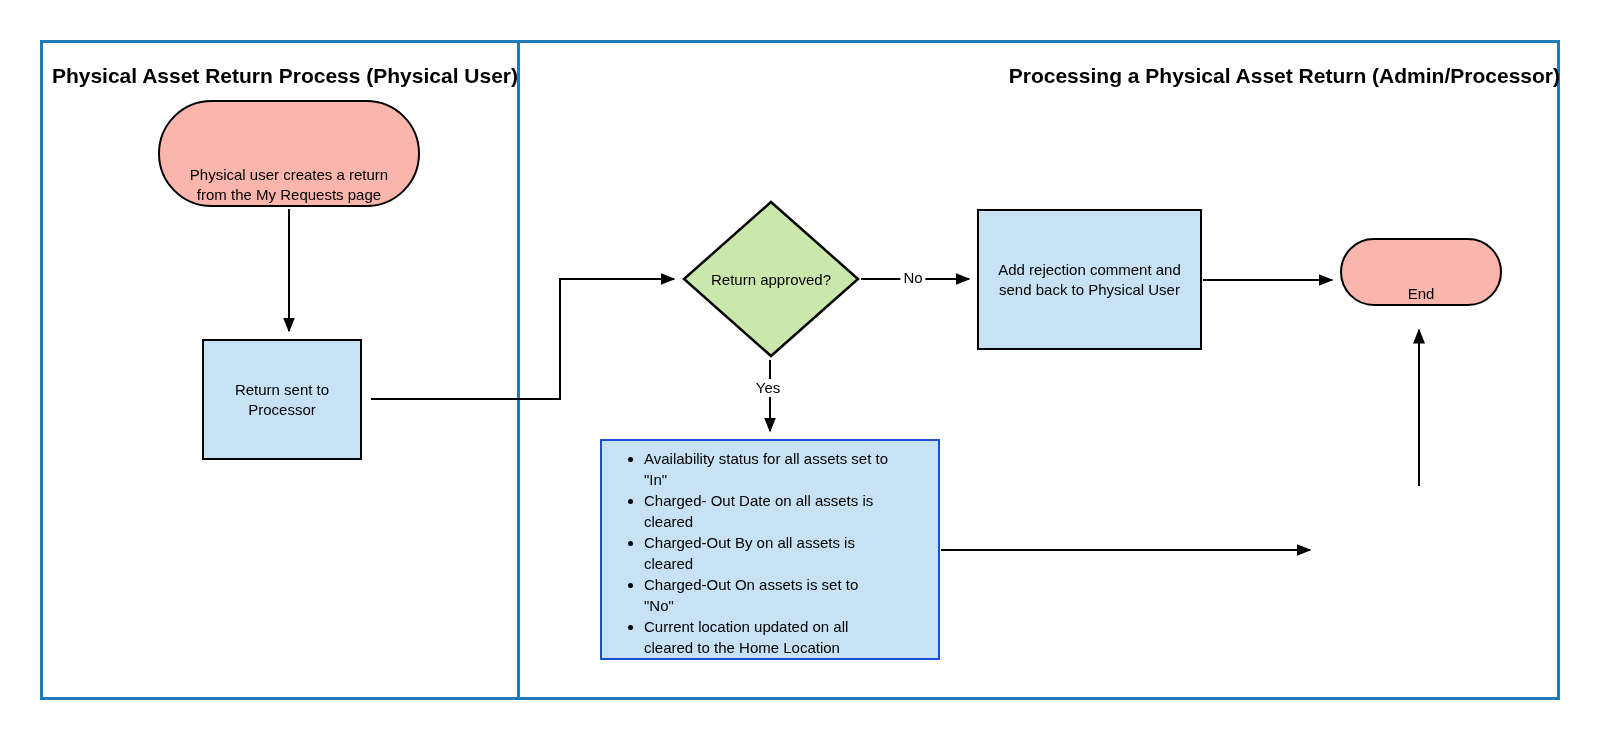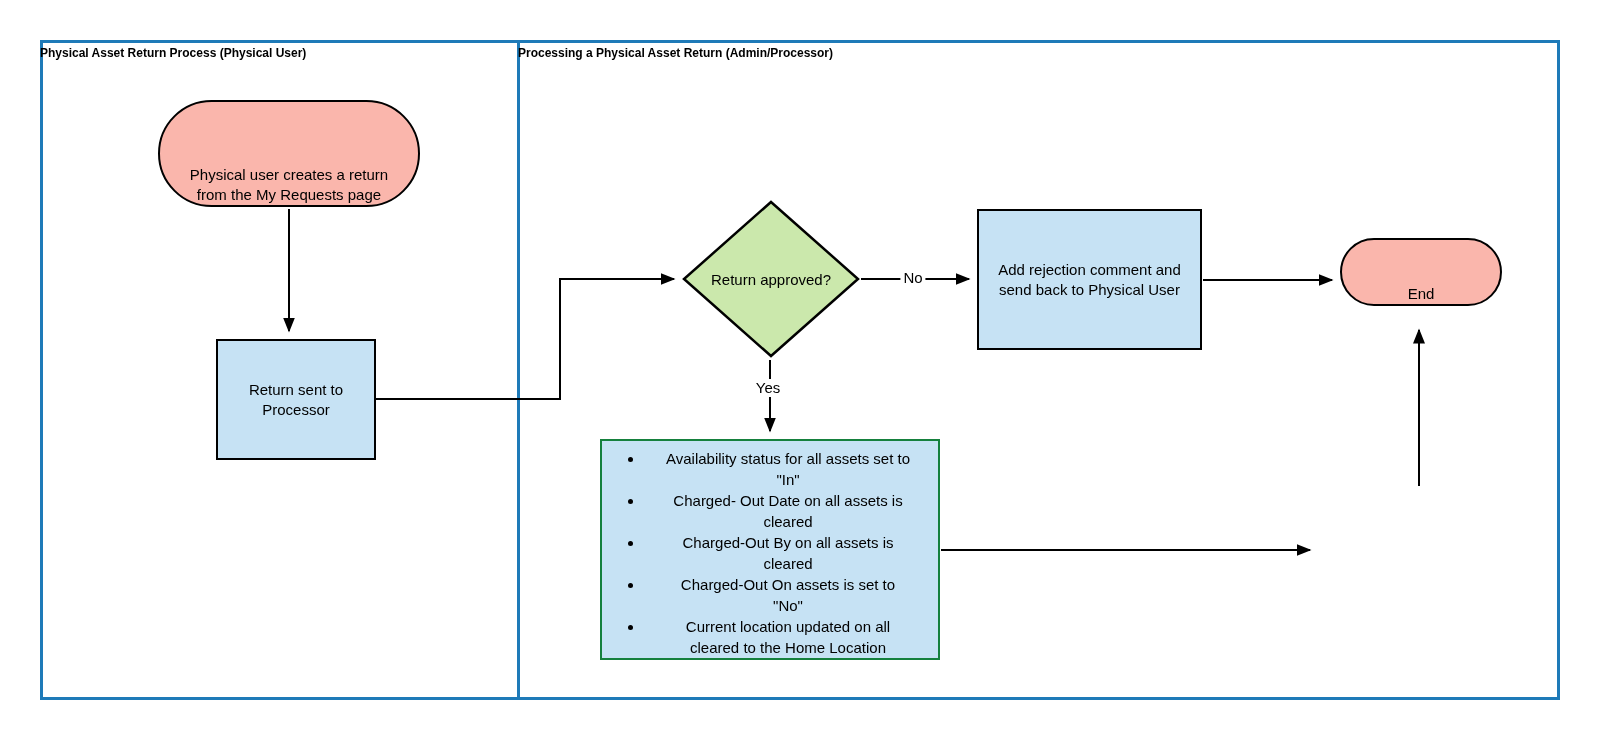--- a/index.html
+++ b/index.html
@@ -30,24 +30,24 @@
   }
   .divider {
     position: absolute;
     left: 517px; top: 40px;
     width: 3px; height: 660px;
     background: var(--lane-border);
   }
 
   .lane-title {
     position: absolute;
-    top: 43px;
-    font-size: 12px;
+    top: 66px;
+    font-size: 21px;
     font-weight: bold;
-    text-align: left;
+    text-align: right;
     line-height: 20px;
   }
   .lane-title.left  { left: 40px;  width: 478px; }
   .lane-title.right { left: 518px; width: 1042px; }
 
   .edges { position: absolute; left: 0; top: 0; width: 1600px; height: 740px; }
   .edges path.conn { stroke: var(--connector); stroke-width: 2; fill: none; }
 
   .node {
     position: absolute;
@@ -59,21 +59,21 @@
     line-height: 20px;
     border: 2px solid #000;
     background: var(--process-fill);
   }
   .terminator {
     background: var(--terminator-fill);
     border-width: 2.5px;
     align-items: flex-end;
   }
   .n-start  { left: 158px;  top: 100px; width: 262px; height: 107px; border-radius: 54px; padding: 0 16px; }
-  .n-return { left: 216px;  top: 339px; width: 160px; height: 121px; padding: 0 20px; }
+  .n-return { left: 202px;  top: 339px; width: 160px; height: 121px; padding: 0 20px; }
   .n-reject { left: 977px;  top: 209px; width: 225px; height: 141px; padding: 0 11px; }
   .n-end    { left: 1340px; top: 238px; width: 162px; height: 68px;  border-radius: 42px; }
   .n-status { left: 1318px; top: 487px; width: 202px; height: 126px; padding: 0 20px; }
 
   .n-decision {
     position: absolute;
     left: 682px; top: 200px;
     width: 178px; height: 158px;
   }
   .n-decision svg { position: absolute; left: 0; top: 0; }
@@ -81,24 +81,23 @@
     position: absolute;
     left: 0; top: 0; width: 100%; height: 100%;
     display: flex; align-items: center; justify-content: center;
     font-size: 15px;
   }
 
   .n-updates {
     position: absolute;
     left: 600px; top: 439px;
     width: 340px; height: 221px;
-    border: 2px solid #15803d;
+    border: 2px solid #1d4ed8;
     background: var(--process-fill);
     font-size: 15px;
-    text-align: center;
   }
   .n-updates ul {
     margin: 7px 0 0 0;
     padding: 0 6px 0 42px;
   }
   .n-updates li { line-height: 21px; }
 
   .edge-label {
     position: absolute;
     transform: translate(-50%, -50%);

